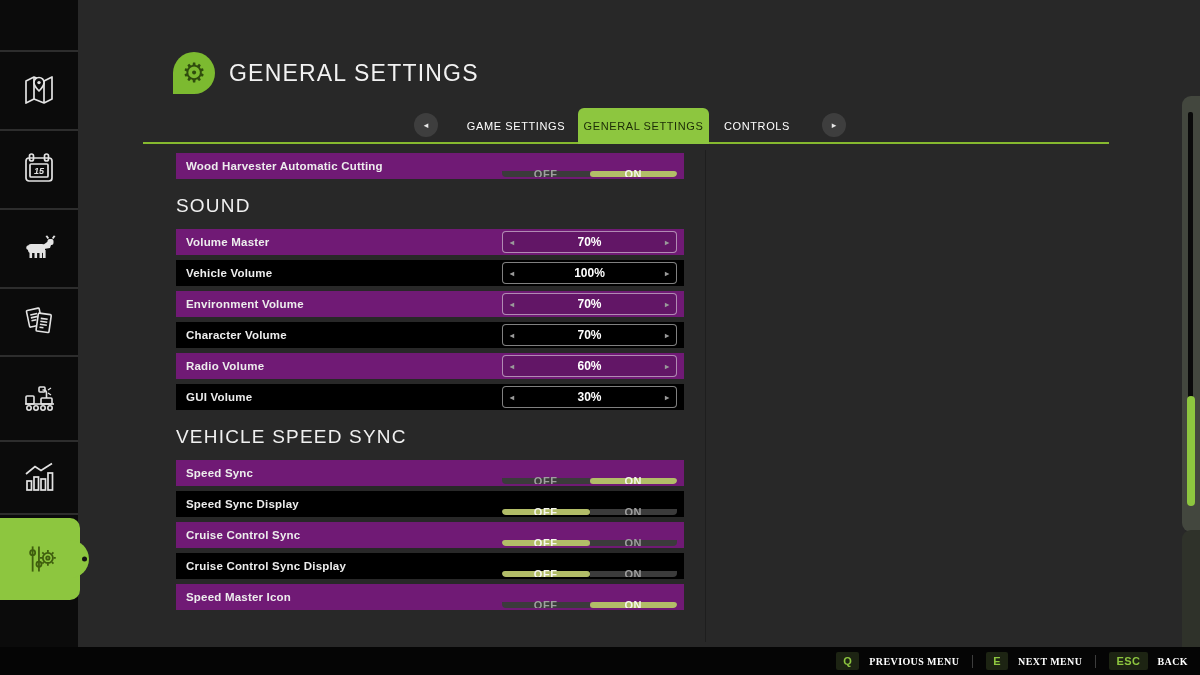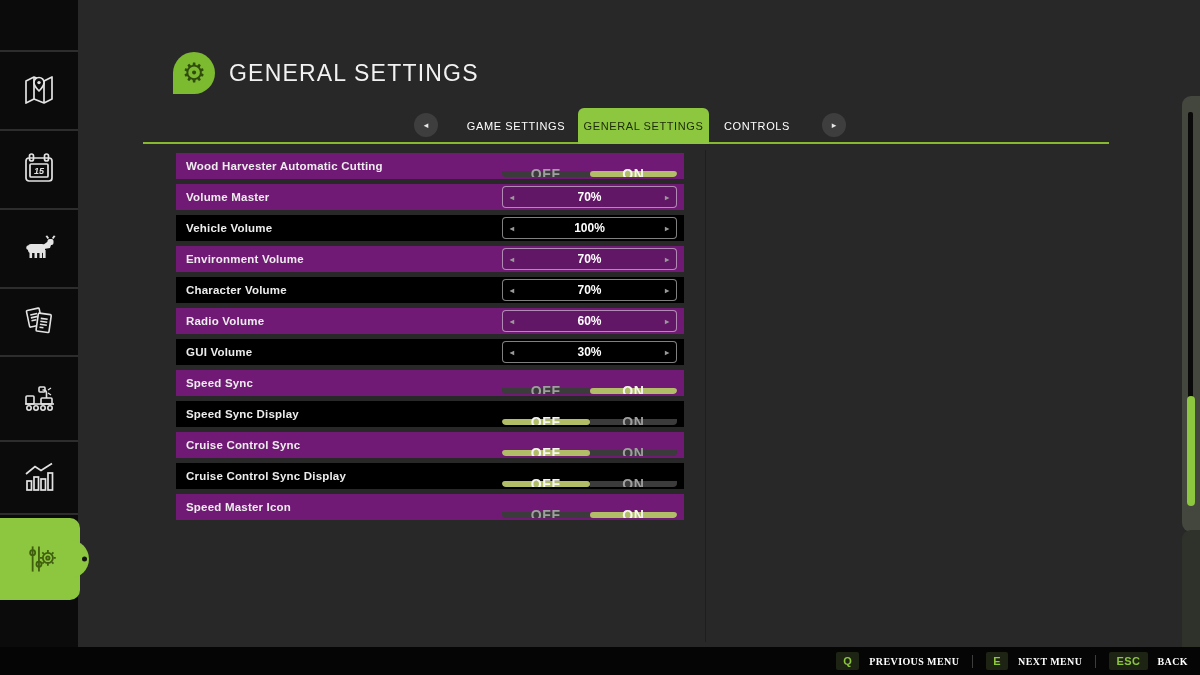--- a/index.html
+++ b/index.html
@@ -53,21 +53,21 @@
     height:30px;margin:12px 0 8px 0;display:flex;align-items:center;
     color:#f0f0f0;font-size:19px;letter-spacing:1.2px;font-weight:400;
   }
   .row{position:relative;height:26px;margin-bottom:5px;display:flex;align-items:center;}
   .row-light{background:#701a75;}
   .row-dark{background:#000000;}
   .row-label{margin-left:10px;font-size:11.5px;font-weight:bold;color:#ededed;letter-spacing:.2px;}
   .row-control{position:absolute;right:7px;top:2px;width:175px;height:22px;}
   
   .toggle{display:flex;height:22px;border-radius:4px;overflow:hidden;}
-  .seg{flex:1;display:flex;align-items:center;justify-content:center;font-size:14px;font-weight:bold;letter-spacing:.6px;margin-top:16px;}
+  .seg{flex:1;display:flex;align-items:center;justify-content:center;font-size:11px;font-weight:bold;letter-spacing:.6px;margin-top:16px;}
   .seg.off-state{background:#3b3b3b;color:#9f9f9f;}
   .seg.on-state{background:#b2bd68;color:#f6f6ee;border-radius:4px;}
   
   .slider{
     box-sizing:border-box;height:22px;border:1px solid rgba(255,255,255,.5);border-radius:4px;
     background:rgba(0,0,0,.12);display:flex;align-items:center;justify-content:center;position:relative;
     color:#ffffff;font-size:12px;font-weight:bold;
   }
   .slider .arr{position:absolute;color:#9a9a9a;font-size:8px;top:50%;transform:translateY(-50%);}
   .slider .arr-l{left:7px;} .slider .arr-r{right:7px;}
@@ -225,20 +225,21 @@
 <div class="settings-col">
     <div class="row row-light">
       <span class="row-label">Wood Harvester Automatic Cutting</span>
       <div class="row-control">
         <div class="toggle">
           <div class="seg off-state">OFF</div>
           <div class="seg on-state">ON</div>
         </div>
       </div>
     </div>
+    <div class="section-title">SOUND</div>
     <div class="row row-light">
       <span class="row-label">Volume Master</span>
       <div class="row-control">
         <div class="slider">
           <span class="arr arr-l">◂</span>
           <span>70%</span>
           <span class="arr arr-r">▸</span>
         </div>
       </div>
     </div>
@@ -285,20 +286,21 @@
     <div class="row row-dark">
       <span class="row-label">GUI Volume</span>
       <div class="row-control">
         <div class="slider">
           <span class="arr arr-l">◂</span>
           <span>30%</span>
           <span class="arr arr-r">▸</span>
         </div>
       </div>
     </div>
+    <div class="section-title">VEHICLE SPEED SYNC</div>
     <div class="row row-light">
       <span class="row-label">Speed Sync</span>
       <div class="row-control">
         <div class="toggle">
           <div class="seg off-state">OFF</div>
           <div class="seg on-state">ON</div>
         </div>
       </div>
     </div>
     <div class="row row-dark">

